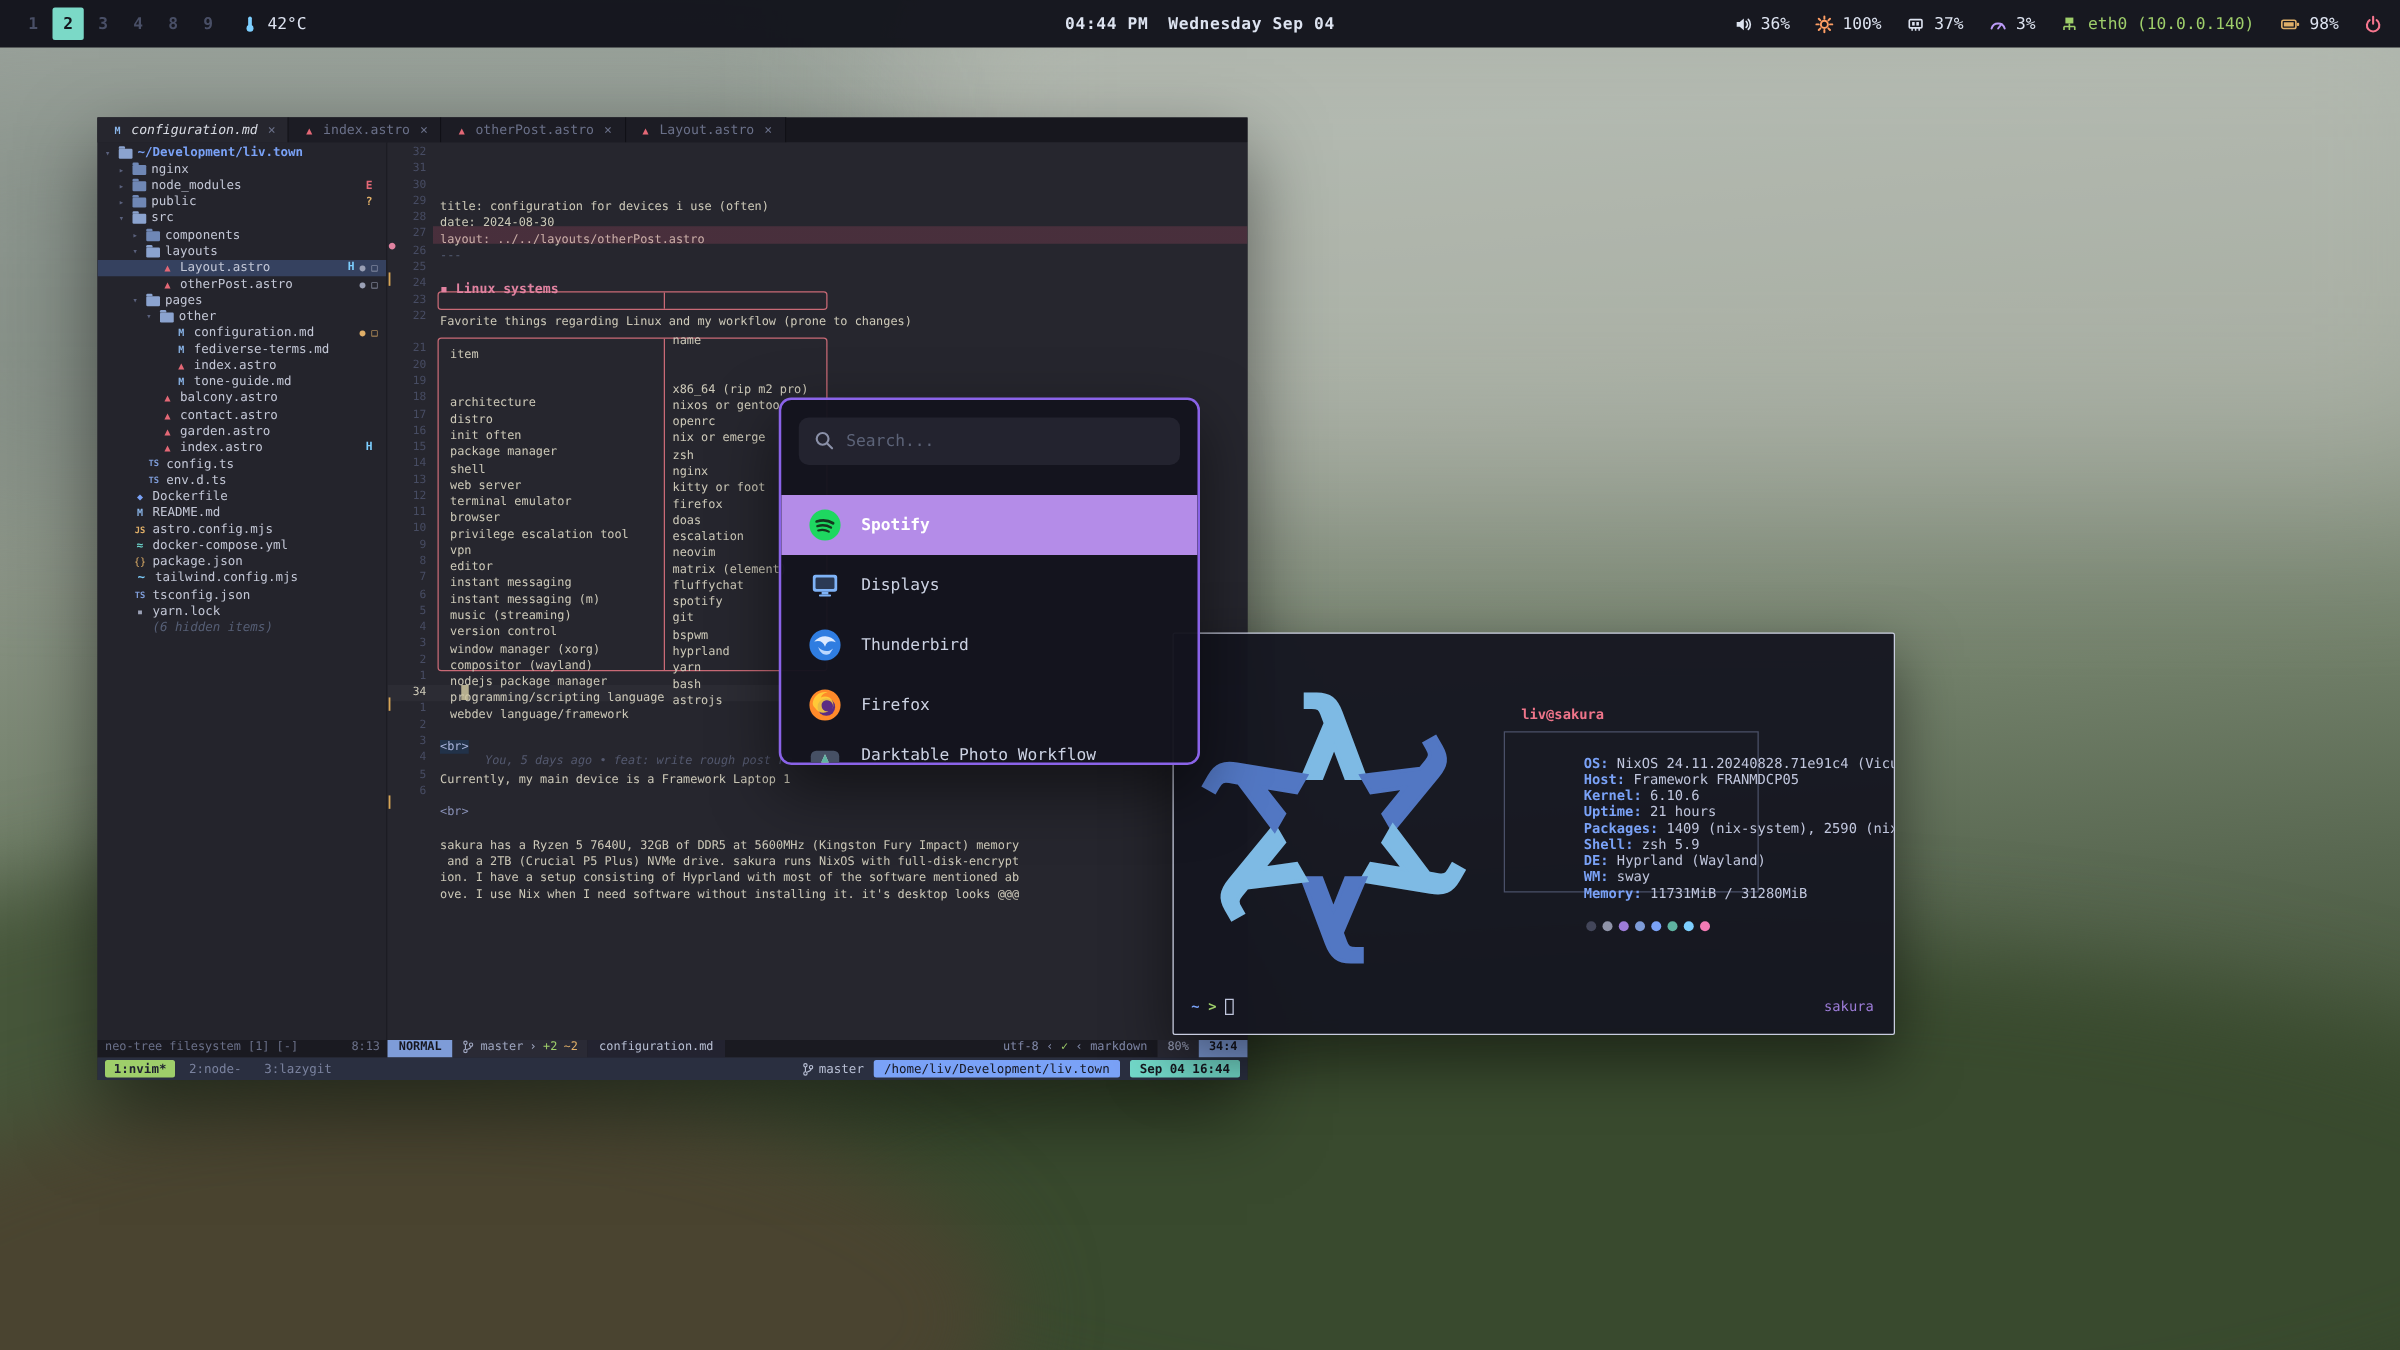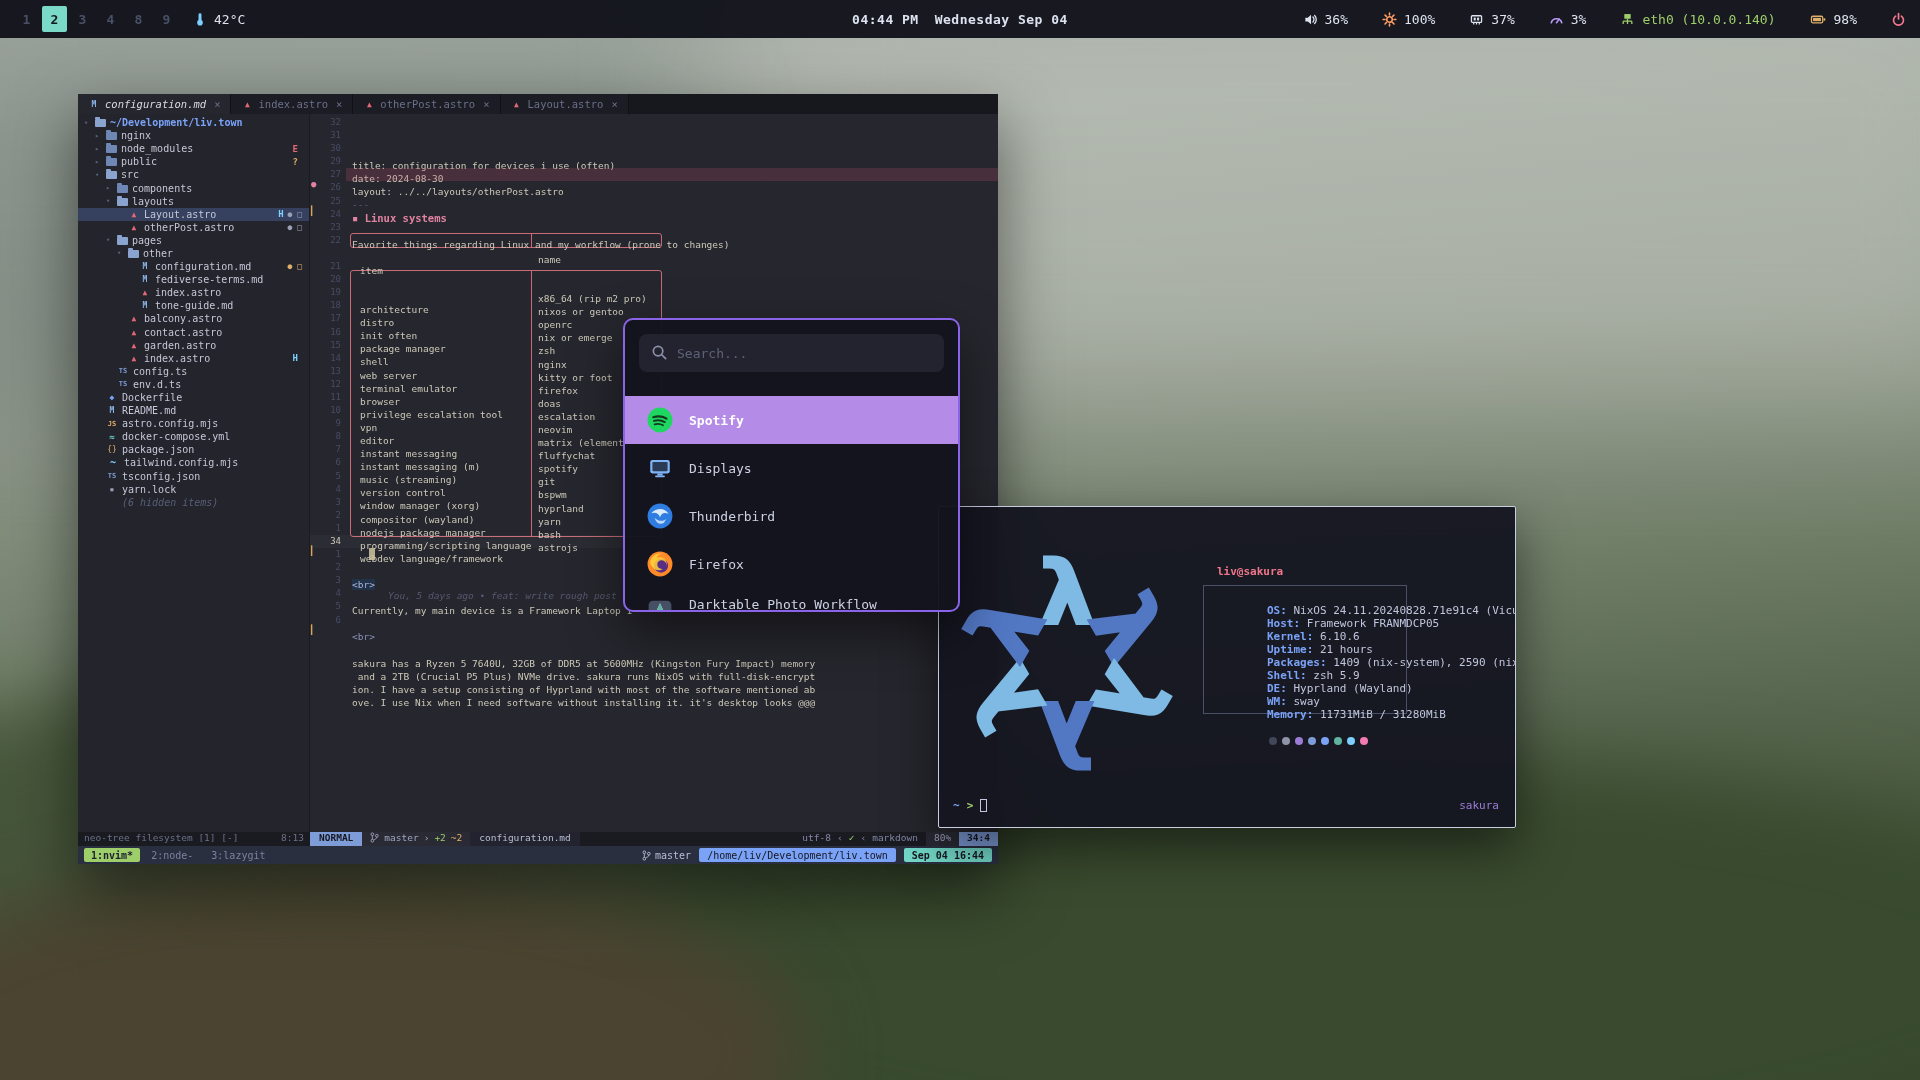--- a/index.html
+++ b/index.html
@@ -12,21 +12,21 @@
   .wall .hill1{position:absolute;left:-12%;width:70%;top:62%;height:34%;background:#46563a;border-radius:50%;filter:blur(36px)}
   .wall .hill2{position:absolute;left:30%;right:-10%;top:70%;height:40%;background:#394a2e;border-radius:50%;filter:blur(40px)}
   .wall .hill3{position:absolute;left:-8%;width:50%;top:80%;height:35%;background:#4a4430;border-radius:50%;filter:blur(34px)}
   
   .topbar{position:absolute;left:0;top:0;right:0;height:38px;background:rgba(17,18,26,.96);display:flex;align-items:center;padding:0 14px;color:#dde3f0;font-size:13px;z-index:60}
   .ws-list{display:flex;gap:3px;align-items:center}
   .ws{width:25px;height:26px;display:flex;align-items:center;justify-content:center;color:#494f66;font-weight:bold}
   .ws.active{background:#7bd9c7;color:#14151d;border-radius:2px}
   .temp{display:flex;align-items:center;gap:6px;margin-left:14px}
   .clock{position:absolute;left:50%;transform:translateX(-50%);display:flex;gap:16px;font-weight:bold;letter-spacing:.5px}
-  .modules{margin-left:auto;display:flex;gap:34px;align-items:center}
+  .modules{margin-left:auto;display:flex;gap:20px;align-items:center}
   .module{display:flex;gap:7px;align-items:center}
   .module.net{color:#9ece6a}
   .micon{display:flex;align-items:center}
   
   .editor{position:absolute;left:78px;top:94px;width:920px;height:770px;background:#26262e;box-shadow:0 26px 60px rgba(0,0,0,.5);z-index:10;font-size:9.5px;color:#cdc9b8}
   .tabbar{position:absolute;top:0;left:0;right:0;height:20px;background:#17171e;display:flex}
   .tab{display:flex;align-items:center;gap:5px;padding:0 10px;background:#1c1c24;color:#6a7089;border-right:1px solid #101016;font-size:10.5px}
   .tab.active{background:#26262e;color:#d8dbe3;font-style:italic}
   .tabclose{margin-left:3px;color:#6a7089}
   
@@ -576,20 +576,27 @@
         </div>
 
         <div class="bufline t-dim">
           <span class="sign"></span>
           <span class="lnum">29</span>
           <span class="cb"></span>
           <span class="ca">---</span>
           <span class="blame"></span>
         </div>
 
+        <div class="bufline">
+          <span class="sign"></span>
+          <span class="lnum">28</span>
+          <span class="cb"></span>
+          <span class="ca"></span>
+          <span class="blame"></span>
+        </div>
 
         <div class="bufline t-head">
           <span class="sign s-pink">●</span>
           <span class="lnum">27</span>
           <span class="cb"></span>
           <span class="ca">▪ Linux systems</span>
           <span class="blame"></span>
         </div>
 
         <div class="bufline">

